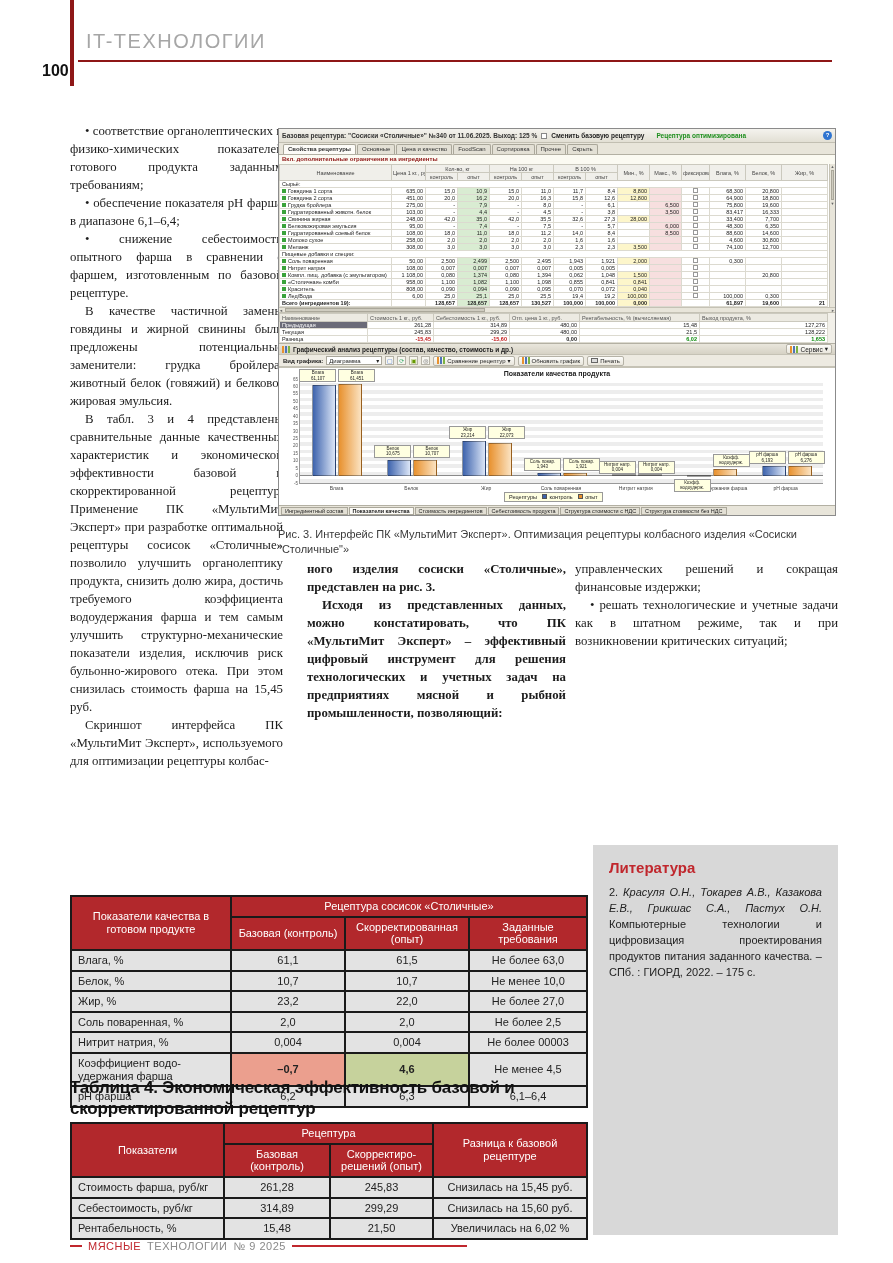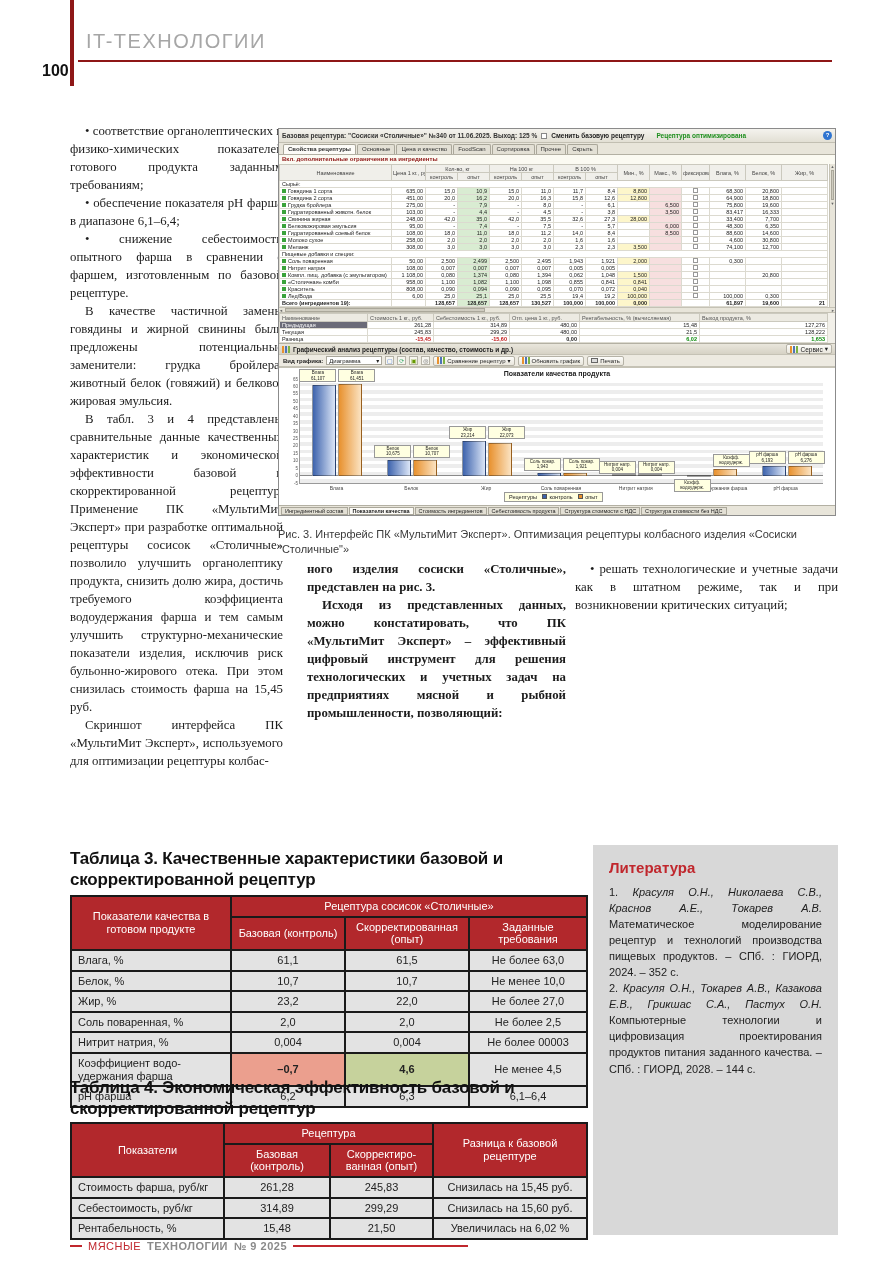--- a/index.html
+++ b/index.html
@@ -137,21 +137,21 @@
   .litbox { position:absolute; left:593px; top:845px; width:245px; height:390px;
             background:#d8d8d8; padding:14px 16px; font-family:"Liberation Sans",sans-serif; }
   .lit-head { color:#c0272d; font-weight:bold; font-size:15px; margin-bottom:8px; }
   .lit { font-size:11px; line-height:1.46; color:#222; text-align:justify; }
 
   
   .footer { position:absolute; left:70px; top:1240px; display:flex; align-items:center; gap:6px;
             font-family:"Liberation Sans",sans-serif; font-size:11px; letter-spacing:0.5px; }
   .fdash { width:12px; height:2px; background:#c0272d; }
   .fline { width:175px; height:2px; background:#c0272d; }
-  .fred { color:#c0272d; } .fgray { color:#8a8a8a;font-weight:bold; }
+  .fred { color:#c0272d; } .fgray { color:#8a8a8a; }
 </style>
 </head>
 <body>
 
 <div class="page">
 
   <div class="vbar"></div>
   <div class="section">IT-ТЕХНОЛОГИИ</div>
   <div class="hrule"></div>
   <div class="pgnum">100</div>
@@ -162,20 +162,21 @@
       <p class="para ind">•  снижение себестоимости опытного фарша в сравнении с фаршем, изготовленным по базовой рецептуре.</p>
       <p class="para ind">В качестве частичной замены говядины и жирной свинины были предложены потенциальные заменители: грудка бройлера, животный белок (говяжий) и белково-жировая эмульсия.</p>
       <p class="para ind">В табл. 3 и 4 представлены сравнительные данные качественных характеристик и экономической эффективности базовой и скорректированной рецептур. Применение ПК «МультиМит Эксперт» при разработке оптимальной рецептуры сосисок «Столичные» позволило улучшить органолептику продукта, снизить долю жира, достичь требуемого коэффициента водоудержания фарша и тем самым улучшить структурно-механические показатели изделия, исключив риск бульонно-жирового отека. При этом снизилась стоимость фарша на 15,45 руб.</p>
       <p class="para ind">Скриншот интерфейса ПК «МультиМит Эксперт», используемого для оптимизации рецептуры колбас-</p>
     </div>
   <div id="col-middle" class="col">
       <p class="para">ного изделия сосиски «Столичные», представлен на рис. 3.</p>
       <p class="para ind">Исходя из представленных данных, можно констатировать, что ПК «МультиМит Эксперт» – эффективный цифровый инструмент для решения технологических и учетных задач на предприятиях мясной и рыбной промышленности, позволяющий:</p>
     </div>
   <div id="col-right" class="col">
+      <p class="para">управленческих решений и сокращая финансовые издержки;</p>
       <p class="para ind">•  решать технологические и учетные задачи как в штатном режиме, так и при возникновении критических ситуаций;</p>
     </div>
 
   <div class="figure">
     <div class="app">
       <div class="app-titlebar">
         <span class="app-title">Базовая рецептура: "Сосиски «Столичные»" №340 от 11.06.2025.  Выход: 125 %</span>
         <span class="cbx"></span>
         <span class="app-change">Сменить базовую рецептуру</span>
         <span class="app-status">Рецептура оптимизирована</span>
@@ -698,21 +699,20 @@
           <span class="bt">Стоимость ингредиентов</span>
           <span class="bt">Себестоимость продукта</span>
           <span class="bt">Структура стоимости с НДС</span>
           <span class="bt">Структура стоимости без НДС</span>
         </div>
     </div>
   </div>
 
   <div class="caption">Рис. 3. Интерфейс ПК «МультиМит Эксперт». Оптимизация рецептуры колбасного изделия «Сосиски "Столичные"»</div>
 
-  <h2 class="theading" id="t3h">Таблица 3. Качественные характеристики базовой и скорректированной рецептур</h2>
   <table class="mt" id="t3">
     <colgroup>
         <col style="width:158px">
         <col style="width:112px">
         <col style="width:122px">
         <col style="width:116px">
       </colgroup>
     <thead>
       <tr>
         <th rowspan="2">Показатели качества в готовом продукте</th>
@@ -779,21 +779,21 @@
         <col style="width:152px">
       </colgroup>
     <thead>
       <tr>
         <th rowspan="2">Показатели</th>
         <th colspan="2">Рецептура</th>
         <th rowspan="2">Разница к базовой рецептуре</th>
       </tr>
       <tr>
         <th>Базовая (контроль)</th>
-        <th>Скорректиро- ванная (опыт)</th>
+        <th>Скорректиро- решений (опыт)</th>
       </tr>
     </thead>
     <tbody id="t4-body">
         <tr>
           <td class="lbl">Стоимость фарша, руб/кг</td>
           <td>261,28</td>
           <td>245,83</td>
           <td>Снизилась на 15,45 руб.</td>
         </tr>
         <tr>
@@ -807,22 +807,21 @@
           <td>15,48</td>
           <td>21,50</td>
           <td>Увеличилась на 6,02 %</td>
         </tr>
       </tbody>
   </table>
 
   <div class="litbox">
     <div class="lit-head">Литература</div>
     <div id="lit-items">
-        <p class="lit"><span>1. </span><i>Красуля О.Н., Николаева С.В., Краснов А.Е., Токарев А.В.</i><span> Математическое моделирование рецептур и технологий производства пищевых продуктов. – СПб. : ГИОРД, 2024. – 352 с.</span></p>
-        <p class="lit"><span>2. </span><i>Красуля О.Н., Токарев А.В., Казакова Е.В., Грикшас С.А., Пастух О.Н.</i><span> Компьютерные технологии и цифровизация проектирования продуктов питания заданного качества. – СПб. : ГИОРД, 2028. – 144 с.</span></p>
+        <p class="lit"><span>2. </span><i>Красуля О.Н., Токарев А.В., Казакова Е.В., Грикшас С.А., Пастух О.Н.</i><span> Компьютерные технологии и цифровизация проектирования продуктов питания заданного качества. – СПб. : ГИОРД, 2022. – 175 с.</span></p>
       </div>
   </div>
 
   <div class="footer">
     <span class="fdash"></span>
     <span class="fred">МЯСНЫЕ</span>
     <span class="fgray">ТЕХНОЛОГИИ</span>
     <span class="fgray">№ 9 2025</span>
     <span class="fline"></span>
   </div>

